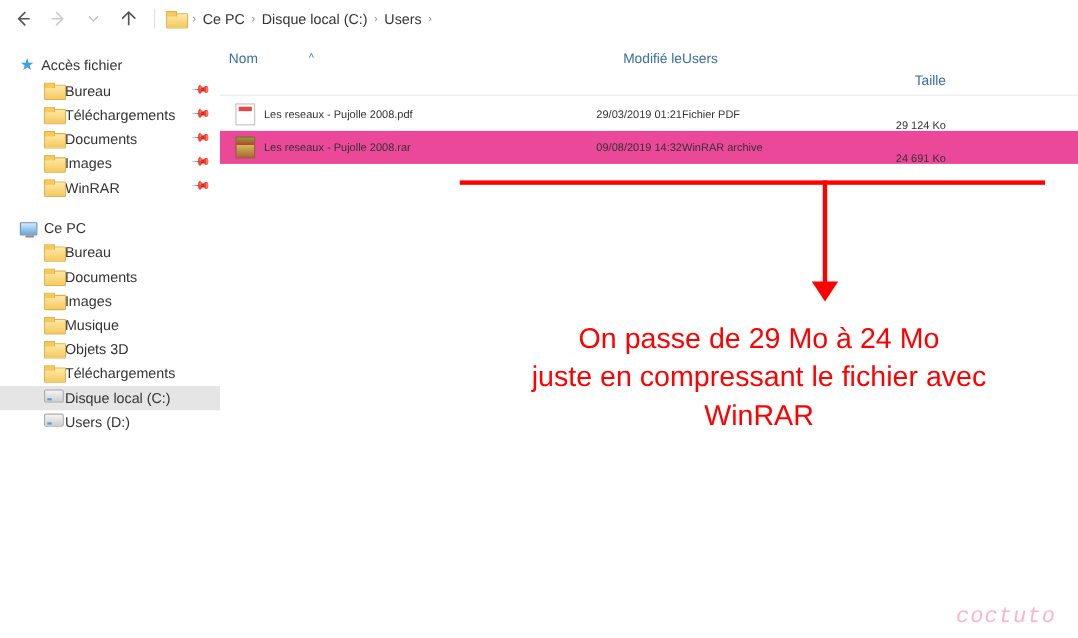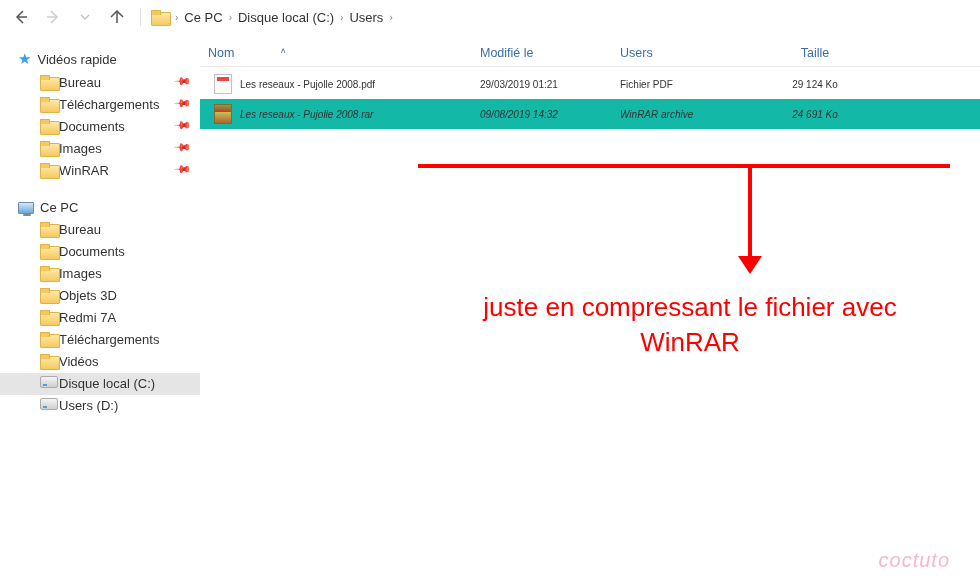--- a/index.html
+++ b/index.html
@@ -33,44 +33,44 @@
   .star-icon { color:#3aa0e8; font-size:15px; }
   .pc-icon { width:16px; height:12px; background:linear-gradient(#cfe9ff,#6aa9d8); border:1px solid #6a8cb0; border-radius:1px; position:relative;}
   .pc-icon::after{content:"";position:absolute;left:4px;bottom:-3px;width:8px;height:2px;background:#888;border-radius:1px;}
 
   .content { flex:1; position:relative; }
 
   
   .cols { display:flex; font-size:12.5px; color:#4a6; color:#3a6ea5; padding: 12px 0 6px 0; }
   .cols span { color:#3a6ea5; }
   .col-name { width: 280px; padding-left: 8px; display:flex; align-items:flex-start; gap:6px;}
-  .col-mod  { width: 140px; }
+  .col-mod  { width: 140px; text-align: right; }
   .col-type { width: 150px; }
-  .col-size { width: 120px; text-align:center; padding-right: 30px;}
+  .col-size { width: 120px; text-align:right; padding-right: 30px; margin-top: 20px;}
   .sort-caret { font-size:9px; color:#888; margin-left:40px;}
 
   .header-sep { height:1px; background:#e8e8e8; margin-bottom:2px; }
 
   
   .row { display:flex; align-items:center; font-size:10px; color:#333; height:30px; }
   .row .col-name { display:flex; align-items:center; gap:8px; padding-left: 14px;}
   .row .col-size { color:#333; }
-  .row.selected { background:#14b8a6;font-style:italic; }
+  .row.selected { background:#ec4899; }
 
   .file-ico { width:18px; height:20px; border:1px solid #c0c0c0; background:#fff; position:relative; }
   .file-ico.pdf::after { content:""; position:absolute; left:2px; top:2px; width:12px; height:4px; background:#e44; }
   .file-ico.rar { background: linear-gradient(#7a3,#c33 40%, #cb5 40%, #a63); border-color:#863; }
 
   
   .anno-line { position:absolute; left:218px; right:30px; top:130px; height:4px; background:#f00; }
   .anno-arrow-shaft { position:absolute; left:548px; top:130px; width:4px; height:96px; background:#f00; }
   .anno-arrow-head { position:absolute; left:538px; top:222px; width:0; height:0; border-left:12px solid transparent; border-right:12px solid transparent; border-top:18px solid #f00; }
   .anno-text { position:absolute; left:230px; right:30px; top:256px; text-align:center; color:#f00; font-size:26px; line-height:1.35; font-family: "Segoe UI", sans-serif; }
 
-  .watermark { position:absolute; right:30px; bottom:8px; color:#f9b6d0; font-size:20px; font-style:italic; letter-spacing:1px;}
+  .watermark { position:absolute; right:20px; bottom:8px; color:#f9b6d0; font-size:20px; font-style:italic; letter-spacing:1px;font-family:Liberation Mono, monospace;}
 </style>
 </head>
 <body>
 
 <div class="navbar">
   <div class="nav-btn">
     <svg width="16" height="16" viewBox="0 0 16 16">
         <path d="M10 2 L4 8 L10 14" stroke="#555" stroke-width="1.5" fill="none"></path>
         <path d="M4 8 H14" stroke="#555" stroke-width="1.5"></path>
       </svg>
@@ -112,21 +112,21 @@
   </div>
 </div>
 
 <div class="main">
 
   <div class="sidebar">
 
     <div class="sb-group">
       <div class="sb-header">
         <span class="star-icon">★</span>
-        <span>Vidéos rapide</span>
+        <span>Accès fichier</span>
       </div>
       <div id="quick-items">
           <div class="sb-item">
             <span class="folder-icon"></span>
             <span>Bureau</span>
             <span class="pin">📌</span>
           </div>
           <div class="sb-item">
             <span class="folder-icon"></span>
             <span>Téléchargements</span>
@@ -163,33 +163,29 @@
           <div class="sb-item">
             <span class="folder-icon"></span>
             <span>Documents</span>
           </div>
           <div class="sb-item">
             <span class="folder-icon"></span>
             <span>Images</span>
           </div>
           <div class="sb-item">
             <span class="folder-icon"></span>
+            <span>Musique</span>
+          </div>
+          <div class="sb-item">
+            <span class="folder-icon"></span>
             <span>Objets 3D</span>
           </div>
           <div class="sb-item">
             <span class="folder-icon"></span>
-            <span>Redmi 7A</span>
-          </div>
-          <div class="sb-item">
-            <span class="folder-icon"></span>
             <span>Téléchargements</span>
-          </div>
-          <div class="sb-item">
-            <span class="folder-icon"></span>
-            <span>Vidéos</span>
           </div>
           <div class="sb-item selected">
             <span class="drive-icon"></span>
             <span>Disque local (C:)</span>
           </div>
           <div class="sb-item">
             <span class="drive-icon"></span>
             <span>Users (D:)</span>
           </div>
         </div>
@@ -228,19 +224,20 @@
           <span class="col-mod">09/08/2019 14:32</span>
           <span class="col-type">WinRAR archive</span>
           <span class="col-size">24 691 Ko</span>
         </div>
       </div>
 
     <div class="anno-line"></div>
     <div class="anno-arrow-shaft"></div>
     <div class="anno-arrow-head"></div>
     <div class="anno-text">
+      <div>On passe de 29 Mo à 24 Mo</div>
       <div>juste en compressant le fichier avec WinRAR</div>
     </div>
 
     <div class="watermark">coctuto</div>
   </div>
 
 </div>
 
 </body></html>

